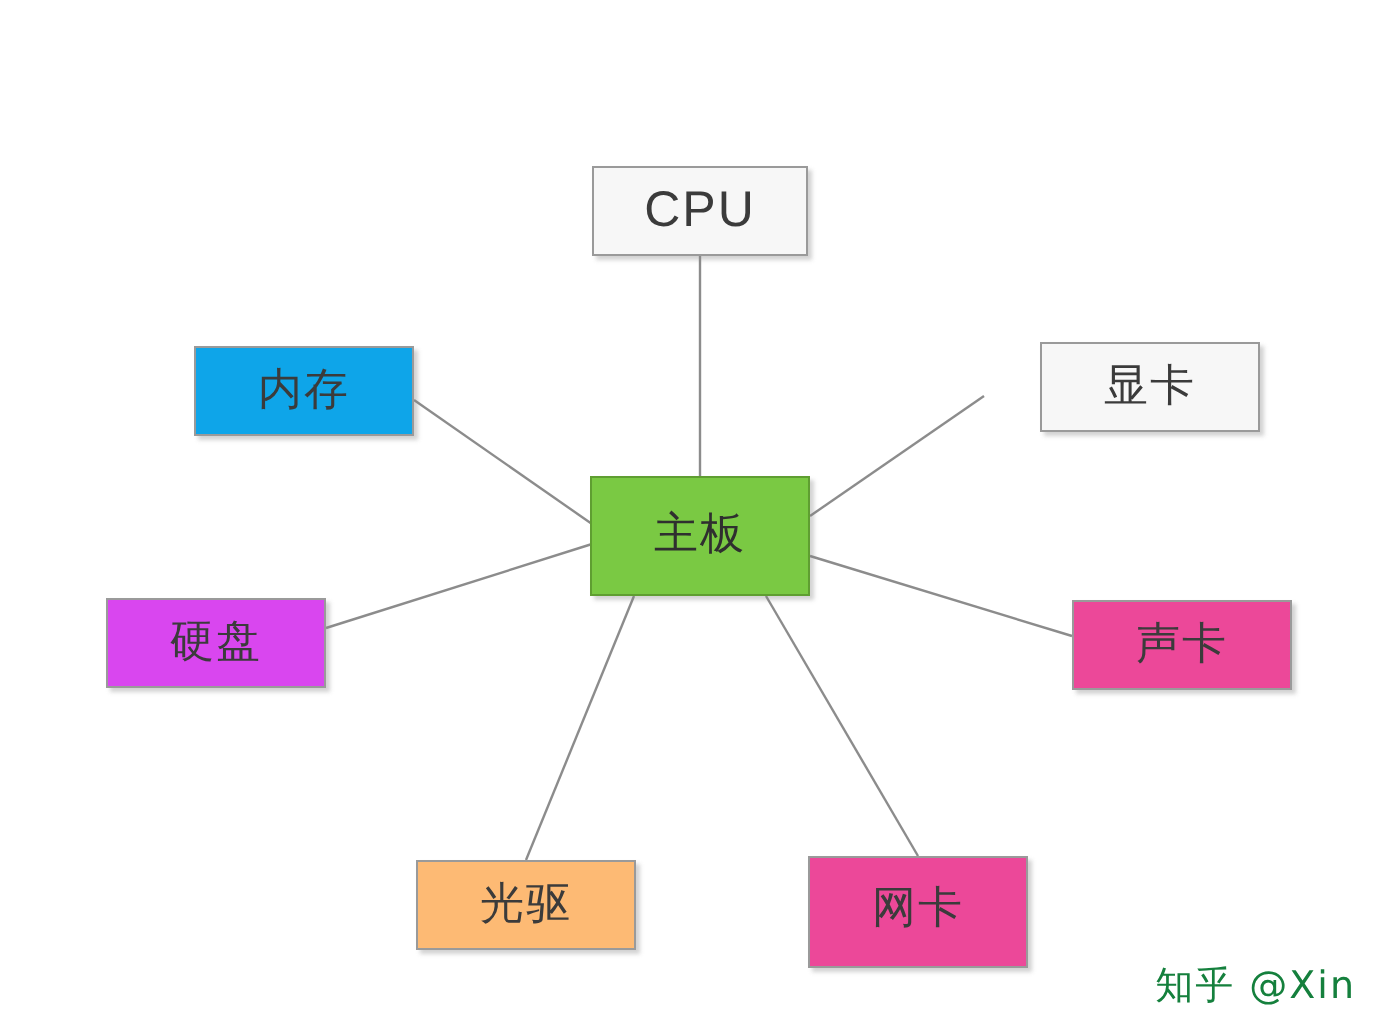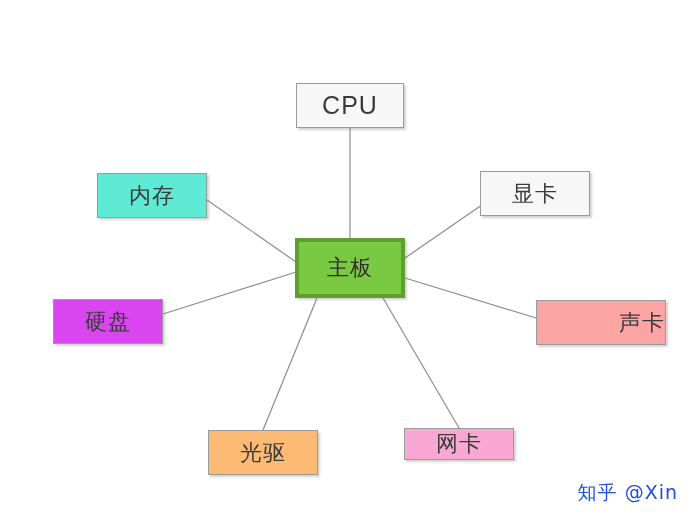--- a/index.html
+++ b/index.html
@@ -40,21 +40,21 @@
     line-height: 1;
     white-space: nowrap;
     z-index: 2;
   }
   .node.cjk {
     font-family: "DejaVu Sans", "Liberation Sans", sans-serif;
     font-size: 22px;
   }
   .node.center {
     background: #7ac943;
-    border: 4px solid #404040;
+    border: 1px solid #404040;
     color: #2f2f2f;
     box-shadow: 2px 2px 2px rgba(130,130,130,0.35);
   }
   .node-label {
     display: block;
   }
   .watermark {
     position: absolute;
     right: 14px;
     bottom: 12px;
@@ -82,39 +82,39 @@
     </svg>
 
   <div class="node cjk center" style="left: 295px; top: 238px; width: 110px; height: 60px; background: rgb(122, 201, 67); border-color: rgb(95, 158, 49);">
     <span class="node-label">主板</span>
   </div>
 
   <div class="node" style="left: 296px; top: 83px; width: 108px; height: 45px; background: rgb(247, 247, 247); border-color: rgb(154, 154, 154);">
     <span class="node-label">CPU</span>
   </div>
 
-  <div class="node cjk" style="left: 97px; top: 173px; width: 110px; height: 45px; background: #5eead4; border-color: rgb(154, 154, 154);">
+  <div class="node cjk" style="left: 97px; top: 173px; width: 110px; height: 45px; background: #0ea5e9; border-color: rgb(154, 154, 154);">
     <span class="node-label">内存</span>
   </div>
 
-  <div class="node cjk" style="left: 480px; top: 171px; width: 110px; height: 45px; background: rgb(247, 247, 247); border-color: rgb(154, 154, 154);">
+  <div class="node cjk" style="left: 520px; top: 171px; width: 110px; height: 45px; background: rgb(247, 247, 247); border-color: rgb(154, 154, 154);">
     <span class="node-label">显卡</span>
   </div>
 
   <div class="node cjk" style="left: 53px; top: 299px; width: 110px; height: 45px; background: #d946ef; border-color: rgb(154, 154, 154);">
     <span class="node-label">硬盘</span>
   </div>
 
-  <div class="node cjk" style="left: 536px; top: 300px; width: 130px; height: 45px; background: #fca5a5; border-color: rgb(154, 154, 154); justify-content: flex-end;">
+  <div class="node cjk" style="left: 536px; top: 300px; width: 110px; height: 45px; background: #ec4899; border-color: rgb(154, 154, 154);">
     <span class="node-label">声卡</span>
   </div>
 
   <div class="node cjk" style="left: 208px; top: 430px; width: 110px; height: 45px; background: #fdba74; border-color: rgb(154, 154, 154);">
     <span class="node-label">光驱</span>
   </div>
 
-  <div class="node cjk" style="left: 404px; top: 428px; width: 110px; height: 32px; background: #f9a8d4; border-color: rgb(154, 154, 154);">
+  <div class="node cjk" style="left: 404px; top: 428px; width: 110px; height: 56px; background: #ec4899; border-color: rgb(154, 154, 154); font-family: Liberation Mono, monospace;">
     <span class="node-label">网卡</span>
   </div>
 
-  <div class="watermark" style="color: #1d4ed8; margin-left: 28px;">知乎 @Xin</div>
+  <div class="watermark" style="color: #15803d; margin-left: 28px;">知乎 @Xin</div>
 
 </div>
 
 </body></html>

